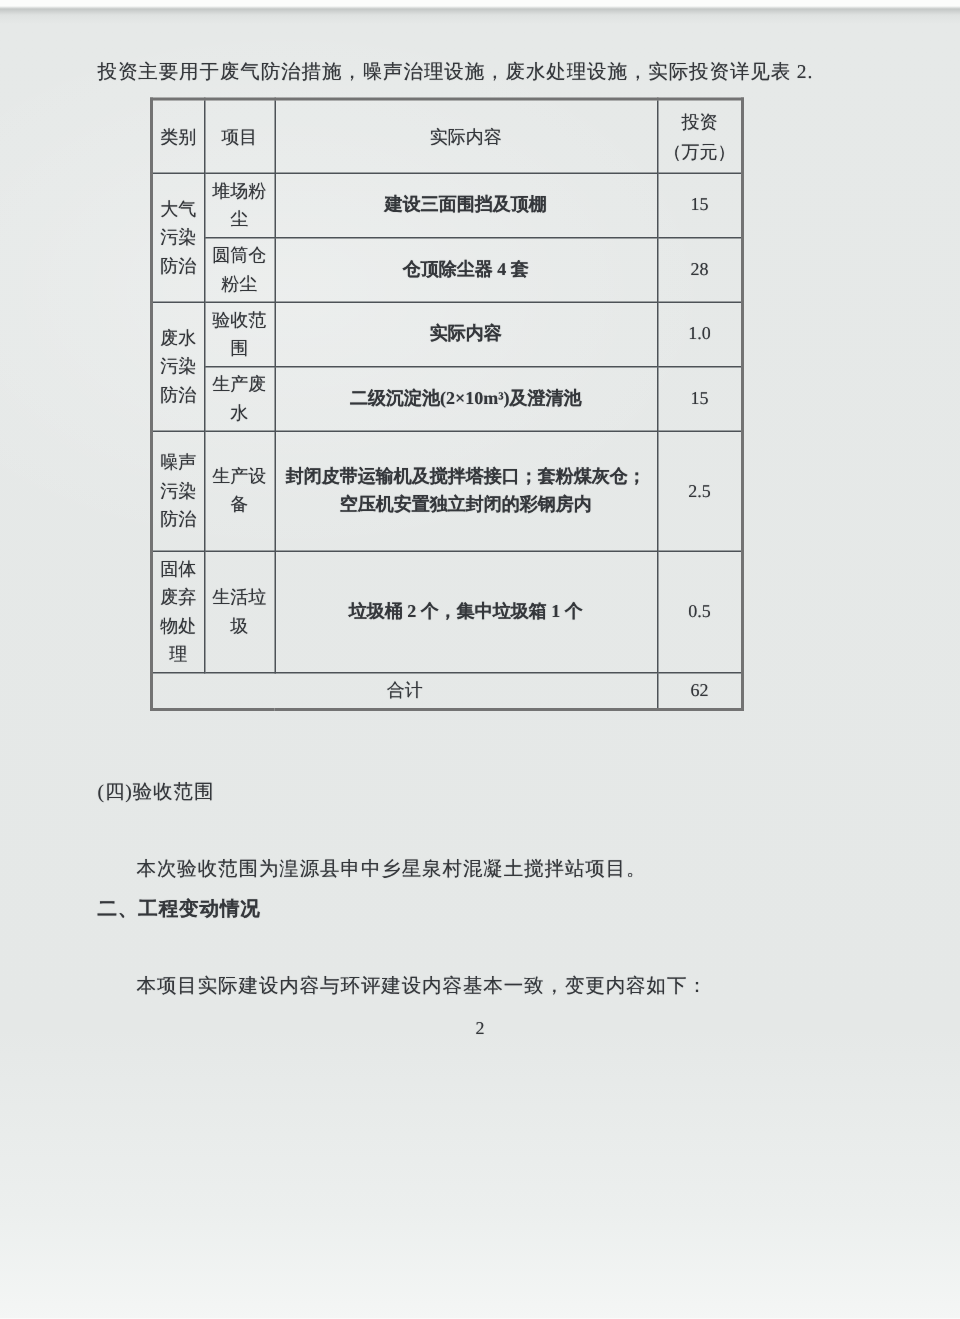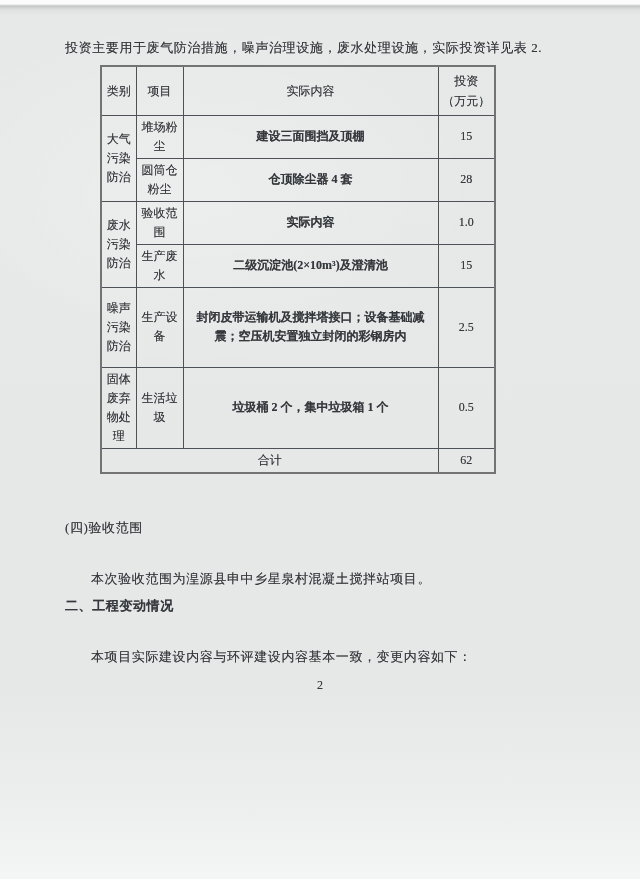--- a/index.html
+++ b/index.html
@@ -92,21 +92,21 @@
         <td>1.0</td>
       </tr>
       <tr class="r4">
         <td>生产废水</td>
         <td class="cell-content">二级沉淀池(2×10m³)及澄清池</td>
         <td>15</td>
       </tr>
       <tr class="r5">
         <td>噪声污染防治</td>
         <td>生产设备</td>
-        <td class="cell-content">封闭皮带运输机及搅拌塔接口；设备基础减震；空压机安置独立封闭的彩钢房内</td>
+        <td class="cell-content">封闭皮带运输机及搅拌塔接口；套粉煤灰仓；空压机安置独立封闭的彩钢房内</td>
         <td>2.5</td>
       </tr>
       <tr class="r6">
         <td>固体废弃物处理</td>
         <td>生活垃圾</td>
         <td class="cell-content">垃圾桶 2 个，集中垃圾箱 1 个</td>
         <td>0.5</td>
       </tr>
       <tr class="r-total">
         <td colspan="3">合计</td>

